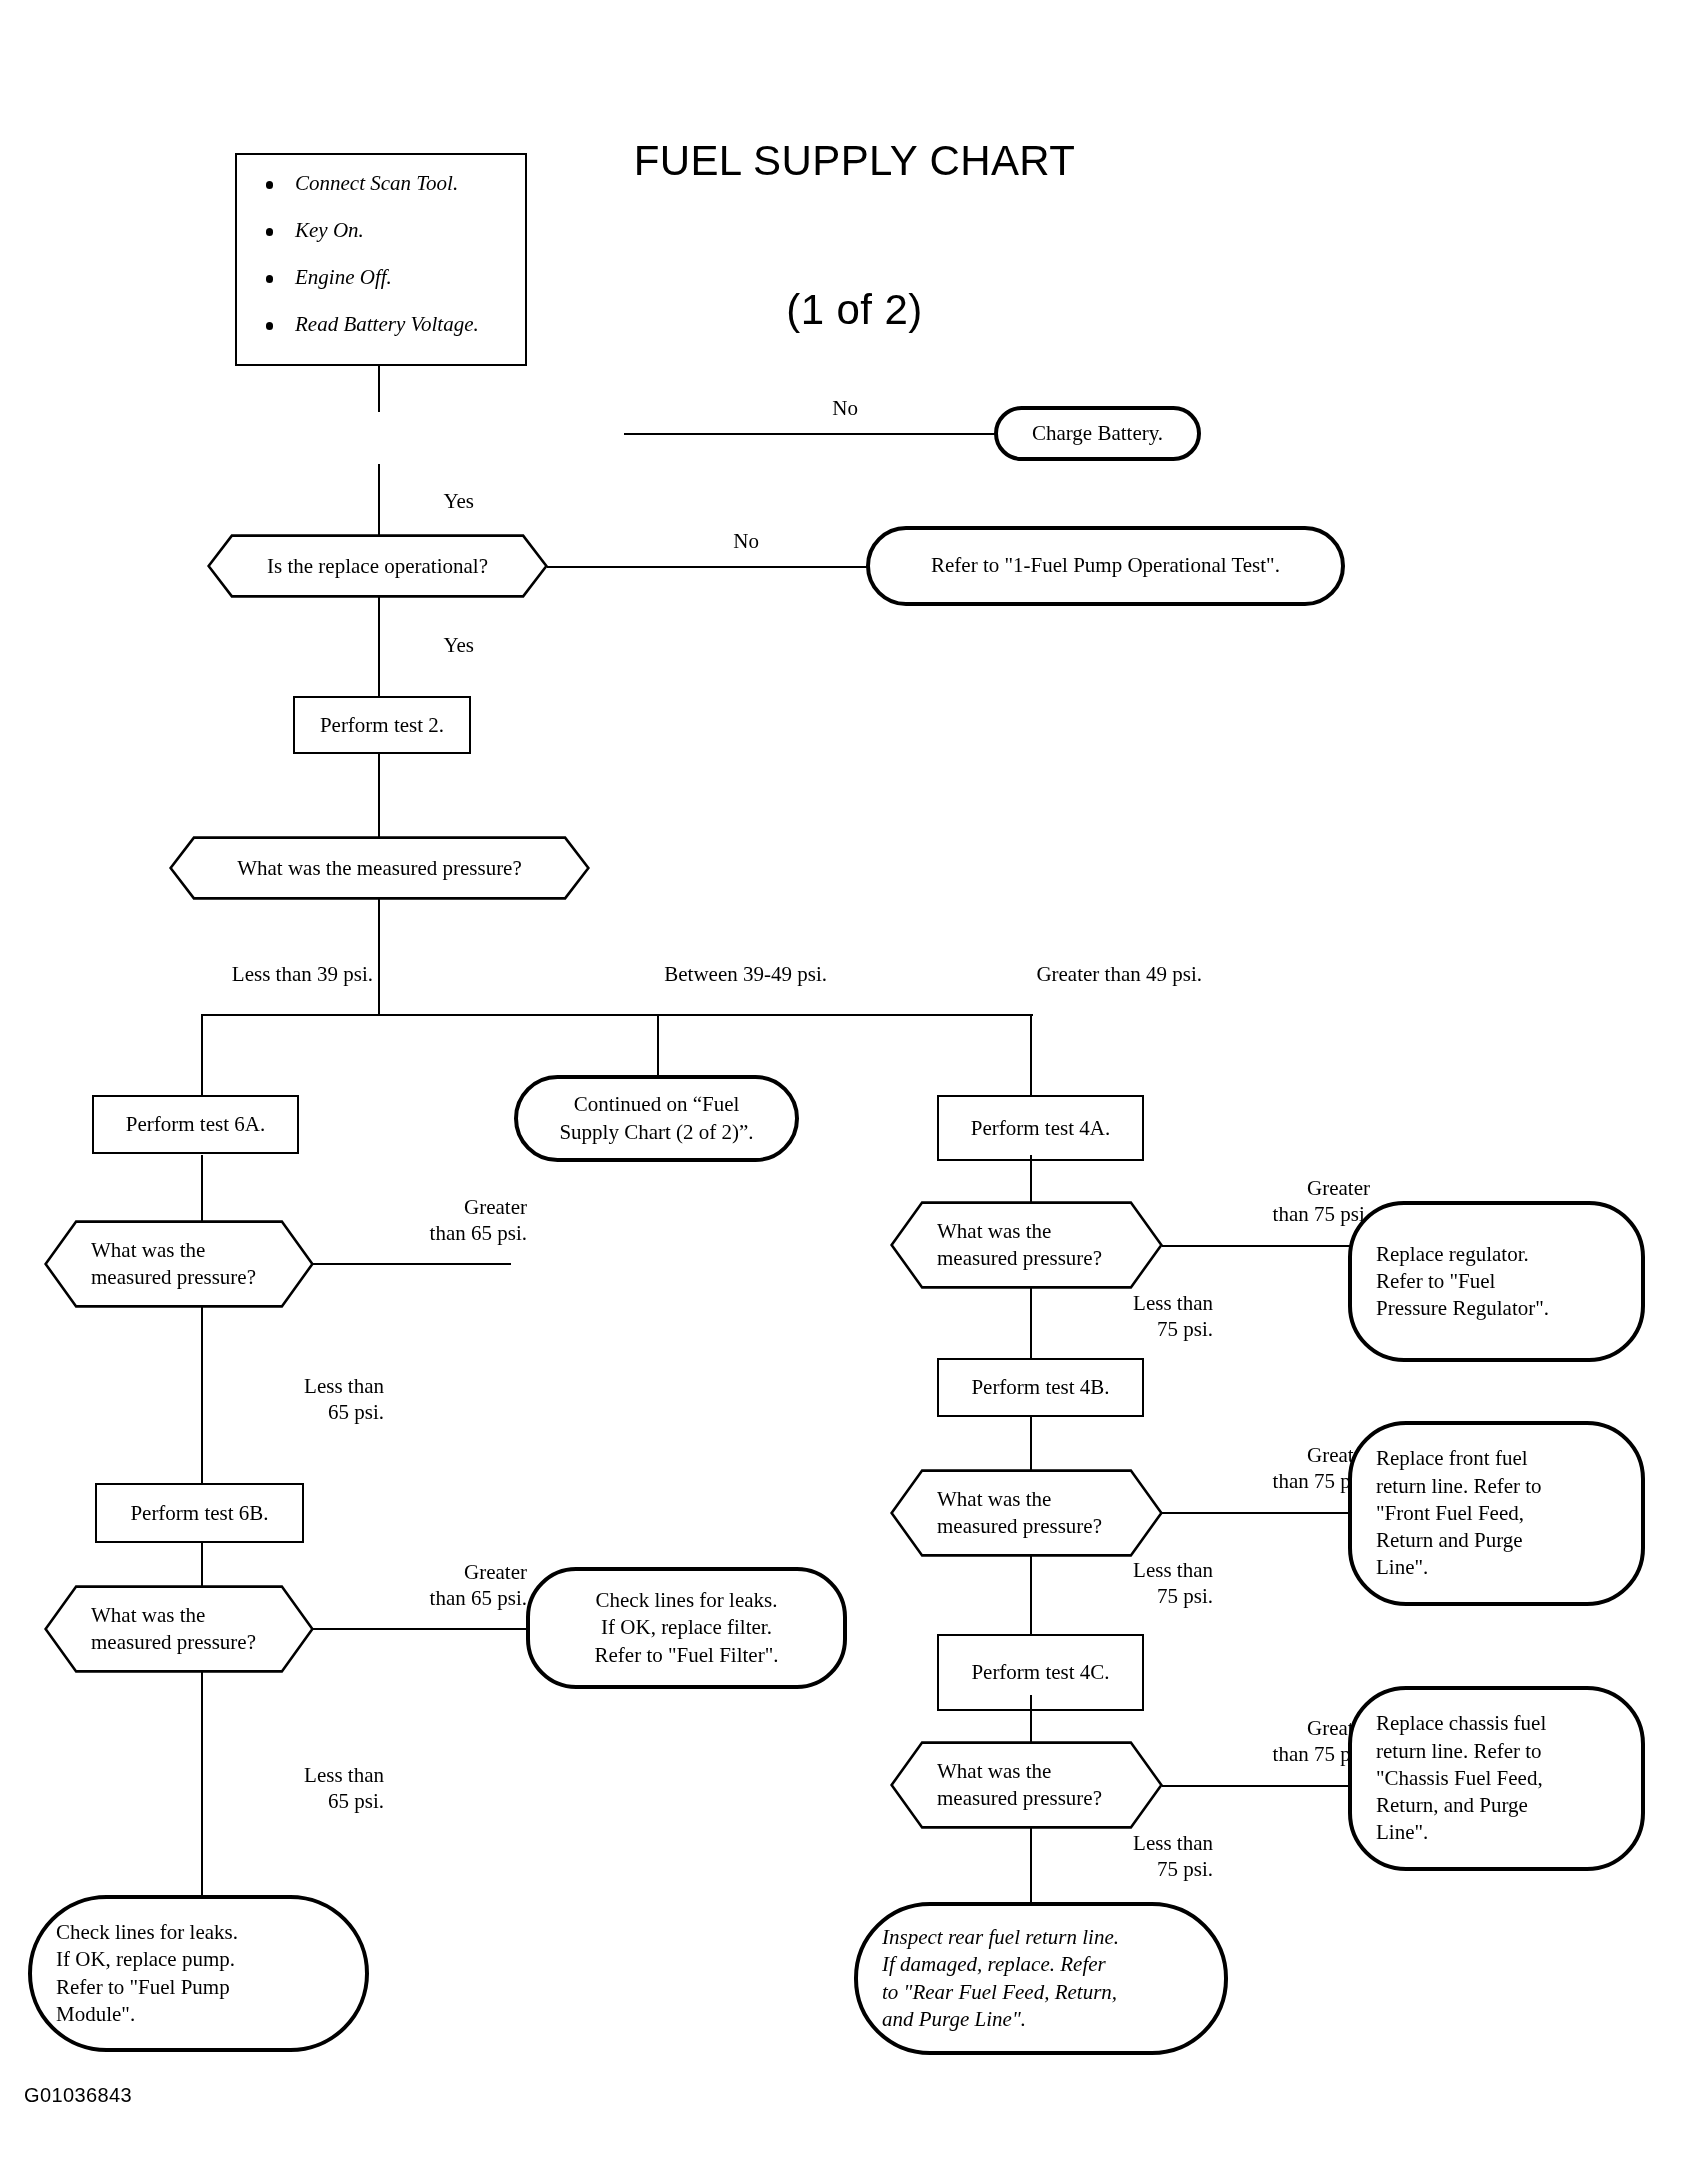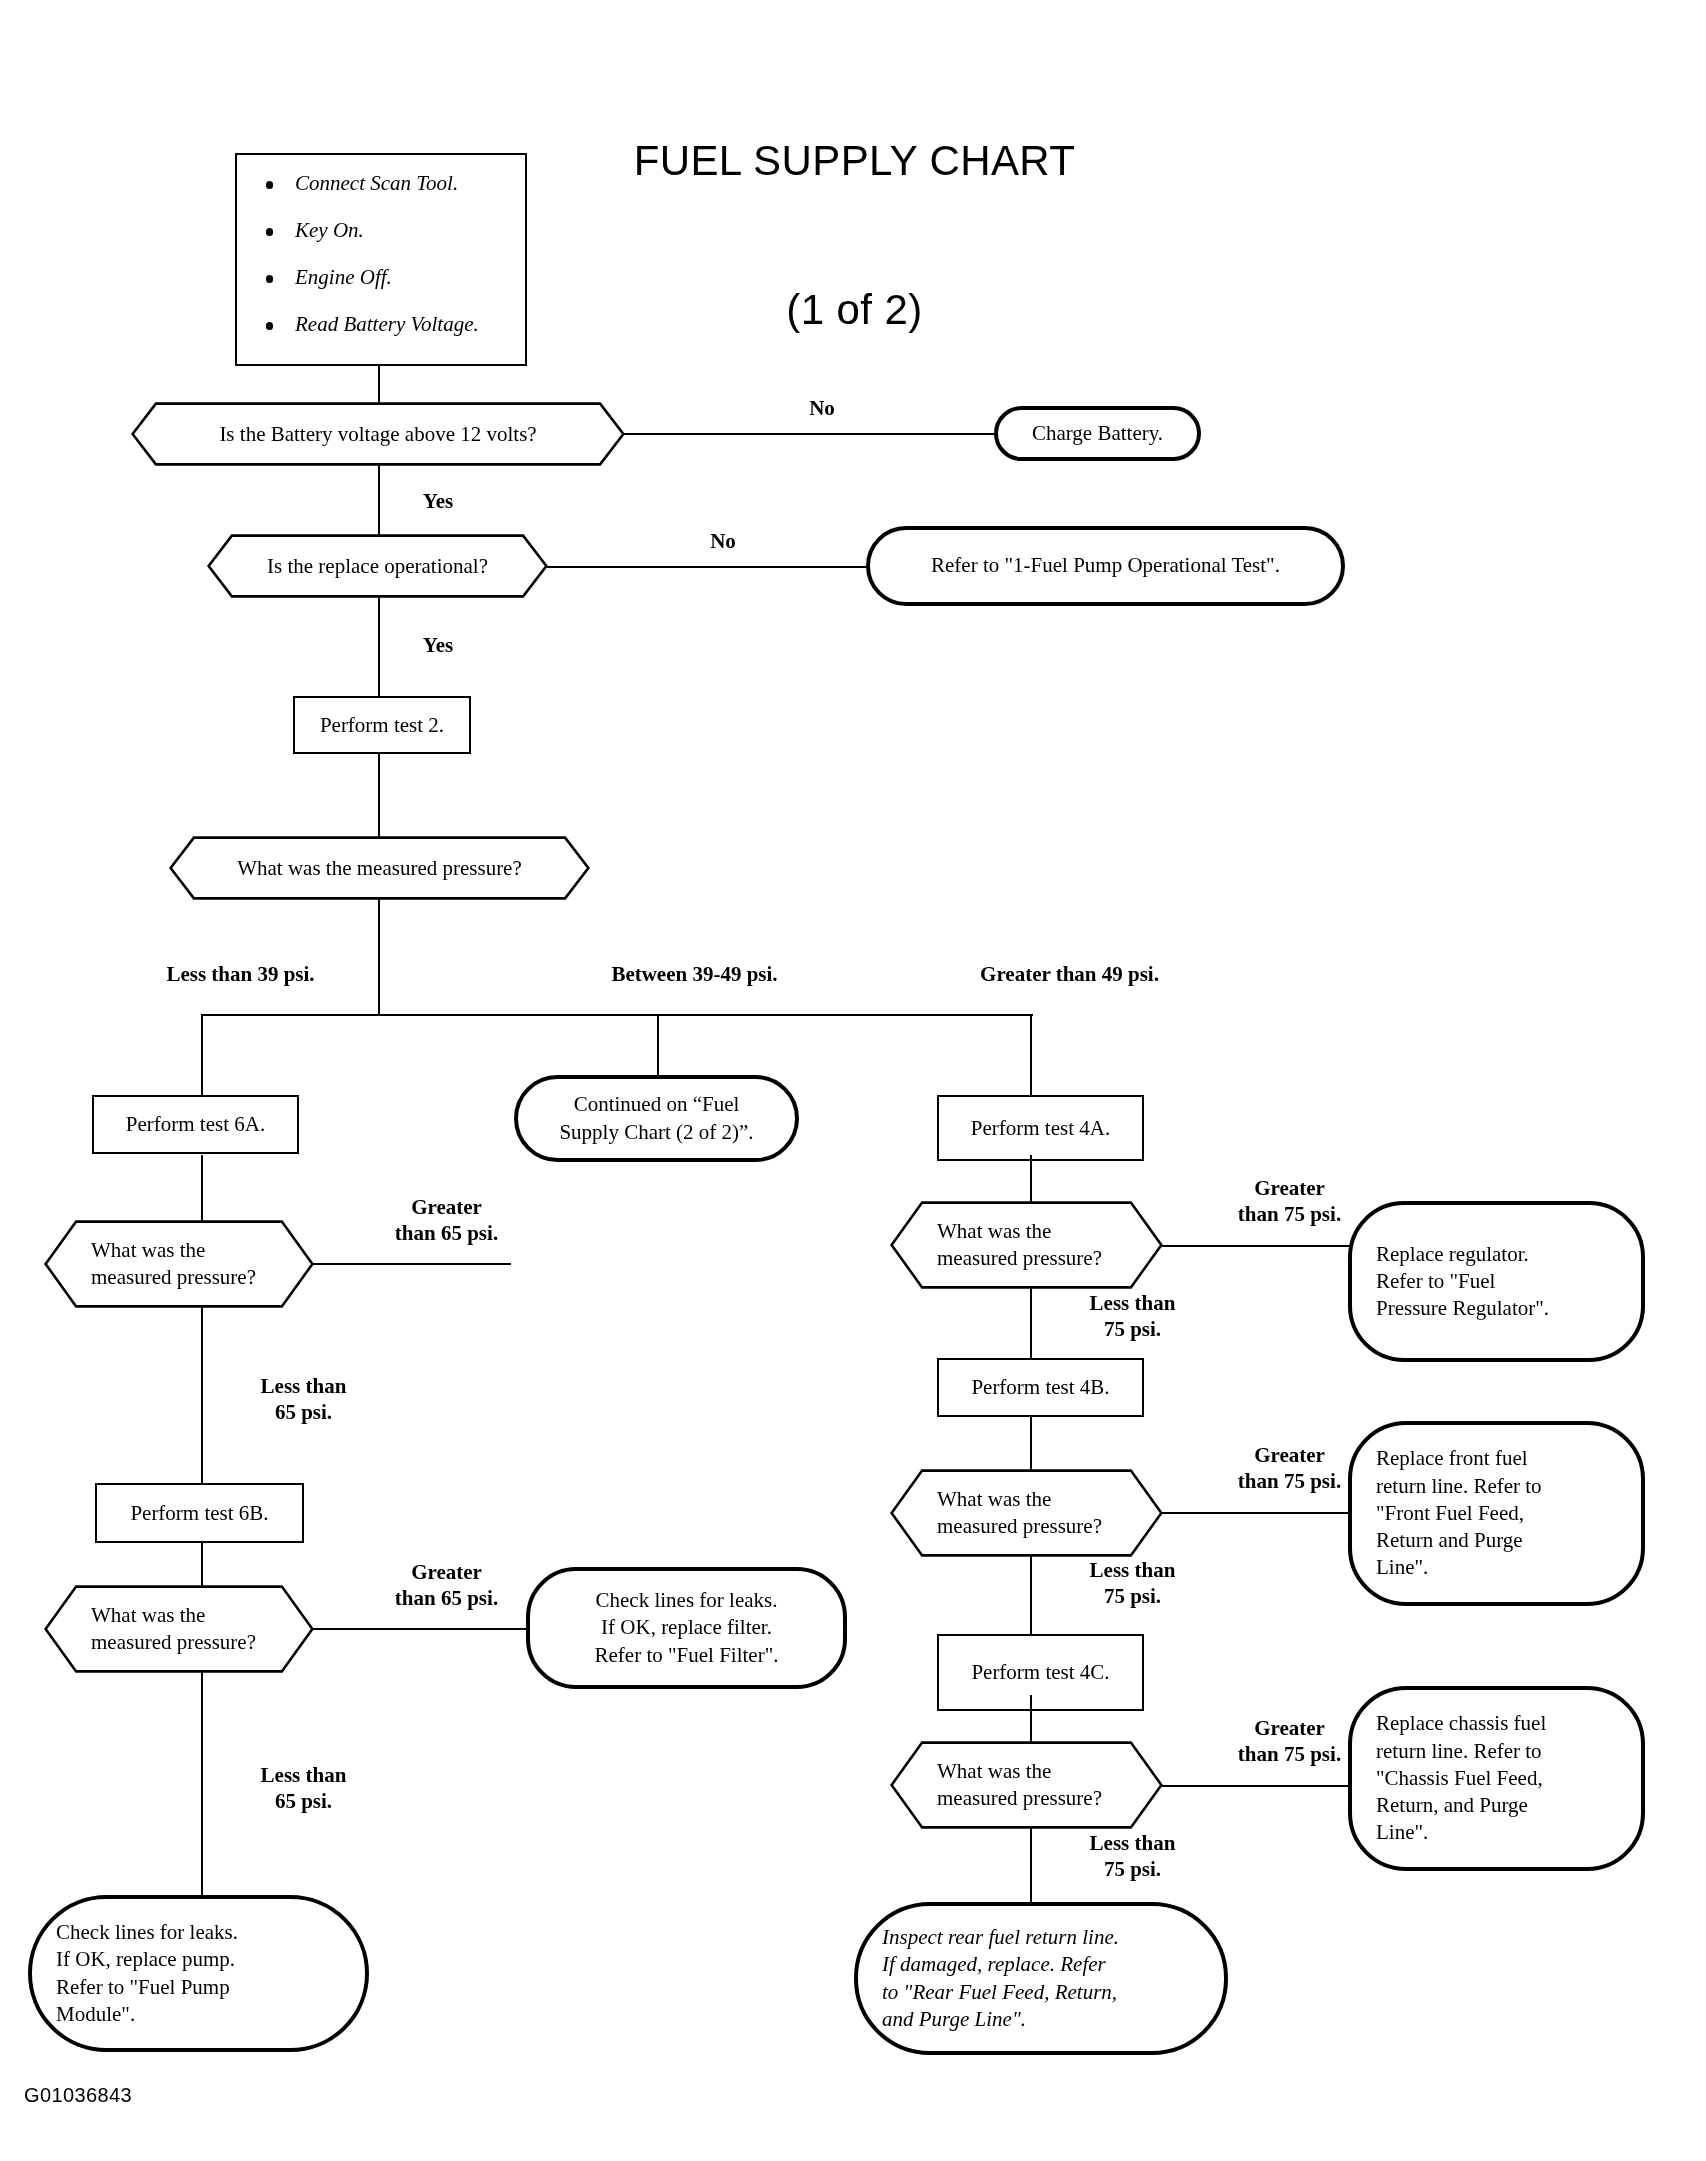--- a/index.html
+++ b/index.html
@@ -116,22 +116,21 @@
 
   
   .vline { background: #000; width: 2.4px; }
   .hline { background: #000; height: 2.4px; }
 
   
   .elabel {
     font-size: 21px;
     line-height: 1.25;
     white-space: pre-line;
-    text-align: center;
-    font-weight: bold;
+    text-align: right;
   }
 
   
   .footer {
     font-family: "Liberation Sans", "DejaVu Sans", sans-serif;
     font-size: 20px;
     letter-spacing: 0.4px;
   }
 </style>
 </head>
@@ -148,26 +147,20 @@
     <ul>
       <li>Connect Scan Tool.</li>
       <li>Key On.</li>
       <li>Engine Off.</li>
       <li>Read Battery Voltage.</li>
     </ul>
   </div>
 
   <div class="abs vline" style="left:378px; top:366px; height:46px;"></div>
 
-  <div class="abs hexwrap" style="left:131px; top:402px; width:494px; height:64px;">
-    <svg class="hexsvg" viewBox="0 0 615 80" preserveAspectRatio="none">
-      <polygon points="31,2 584,2 613,40 584,78 31,78 2,40" fill="#fff" stroke="#000" stroke-width="3.2"></polygon>
-    </svg>
-    <div class="hextext">Is the Battery voltage above 12 volts?</div>
-  </div>
 
   <div class="abs hline" style="left:624px; top:433px; width:372px;"></div>
   <div class="abs elabel" style="left:786px; top:395px; width:72px;">No</div>
 
   <div class="abs terminator" style="left:994px; top:406px; width:207px; height:55px; border-radius:32px;">
     <span>Charge Battery.</span>
   </div>
 
   <div class="abs vline" style="left:378px; top:464px; height:88px;"></div>
   <div class="abs elabel" style="left:402px; top:488px; width:72px;">Yes</div>

